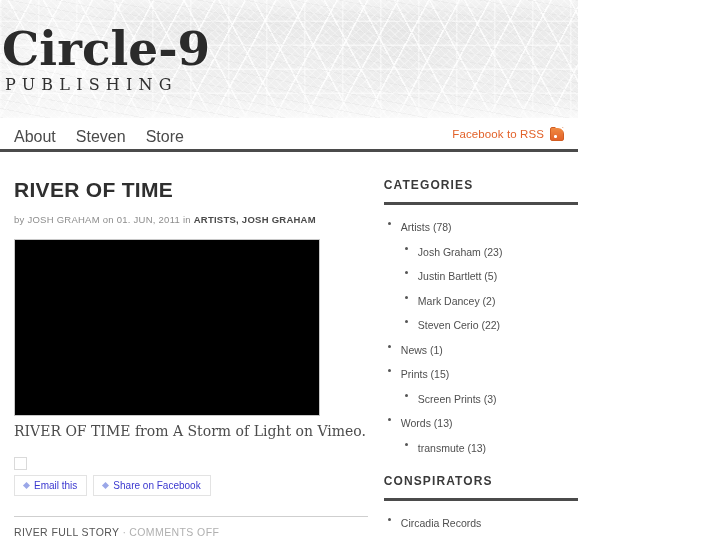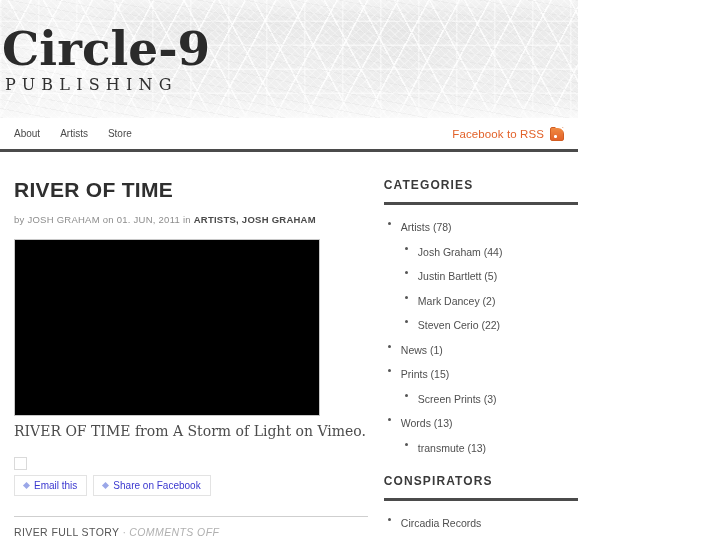--- a/index.html
+++ b/index.html
@@ -69,21 +69,21 @@
     position: relative;
     height: 34px;
     background: #ffffff;
     border-bottom: 3px solid #4b4b4b;
   }
   .nav-links {
     position: absolute; left: 14px; top: 10px;
     display: flex; gap: 20px;
   }
   .nav-links a {
-    font-size: 10px; color: #4a4a4a; text-decoration: none;
+    font-size: 16px; color: #4a4a4a; text-decoration: none;
   }
   .rss-wrap {
     position: absolute; right: 14px; top: 9px;
     display: flex; align-items: center; gap: 6px;
   }
   .rss-text { font-size: 11.5px; color: #e2622a; text-decoration: none; letter-spacing:.1px; }
   .rss-icon {
     width: 14px; height: 14px; display: inline-block;
     background: linear-gradient(180deg,#f08a42 0%, #e2622a 100%);
     border: 1px solid #d25d22; border-radius: 2px; position: relative;
@@ -154,21 +154,21 @@
     transform: rotate(45deg); display: inline-block; flex: none;
   }
 
   .post-footer {
     border-top: 1px solid #cfcfcf;
     padding-top: 9px;
     font-size: 10.5px; letter-spacing: .4px;
   }
   .post-footer .read-more { color: #555; text-decoration: none; font-weight: normal; }
   .post-footer .sep { color: #b5b5b5; margin: 0 3px; }
-  .post-footer .comments { color: #b0b0b0; font-style: italic; }
+  .post-footer .comments { color: #b0b0b0; }
 
   
   .widget { margin-bottom: 18px; }
   .widget-title {
     font-size: 12px; font-weight: bold; color: #3a3a3a;
     letter-spacing: 1.1px; margin: 0 0 10px 0;
   }
   .widget-rule {
     border-top: 3px solid #4b4b4b; margin-bottom: 12px;
   }
@@ -194,21 +194,21 @@
     <div class="header-noise"></div>
     <div class="logo-wrap">
       <span class="logo-main">Circle-9</span>
       <span class="logo-sub">PUBLISHING</span>
     </div>
   </div>
 
   <div class="nav-bar">
     <div class="nav-links">
       <a href="#">About</a>
-      <a href="#">Artists</a>
+      <a href="#">Steven</a>
       <a href="#">Store</a>
     </div>
     <div class="rss-wrap">
       <a href="#" class="rss-text">Facebook to RSS</a>
       <span class="rss-icon"></span>
     </div>
   </div>
 
   <div class="content">
 
@@ -256,21 +256,21 @@
     <div class="side-col">
 
       <div class="widget">
         <h2 class="widget-title">CATEGORIES</h2>
         <div class="widget-rule"></div>
         <ul class="cat-list">
 
           <li>
             <a href="#">Artists (78)</a>
             <ul class="sub-list">
-              <li><a href="#">Josh Graham (44)</a></li>
+              <li><a href="#">Josh Graham (23)</a></li>
               <li><a href="#">Justin Bartlett (5)</a></li>
               <li><a href="#">Mark Dancey (2)</a></li>
               <li><a href="#">Steven Cerio (22)</a></li>
             </ul>
           </li>
 
           <li>
             <a href="#">News (1)</a>
           </li>
 

